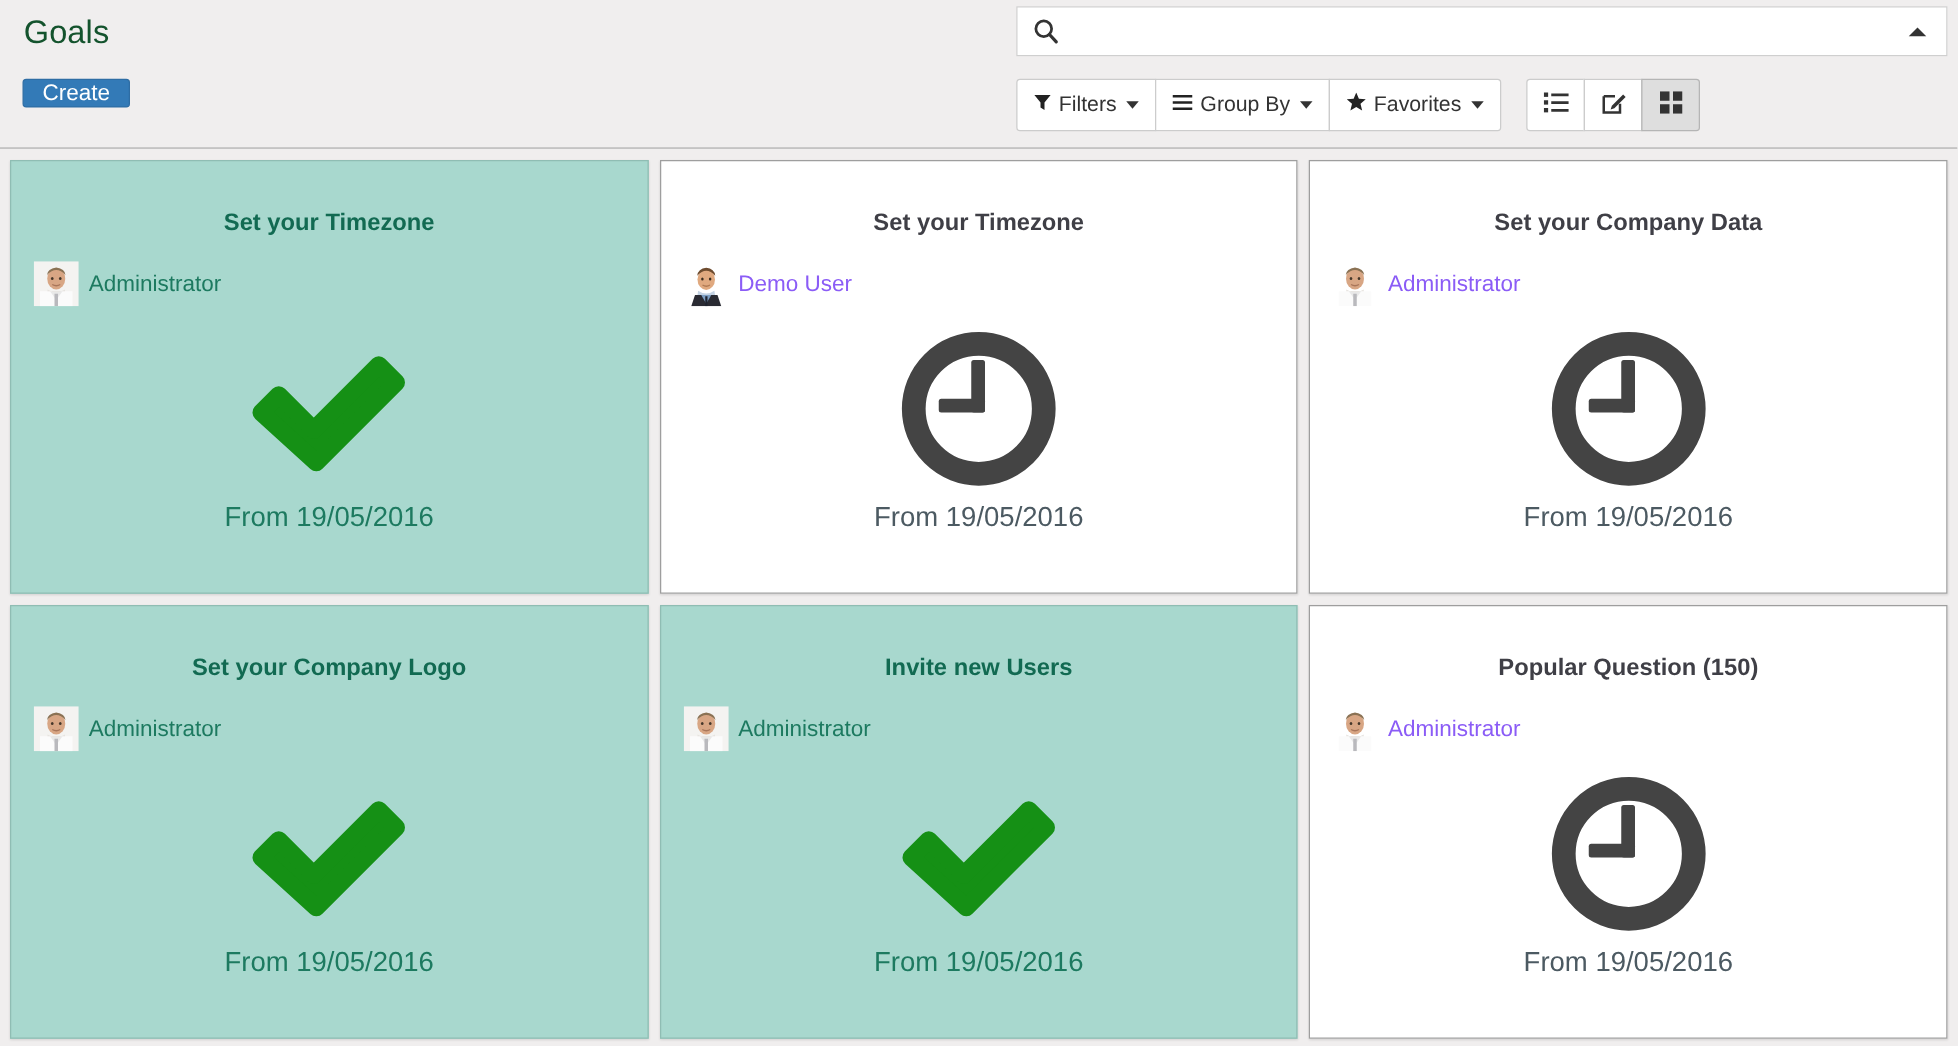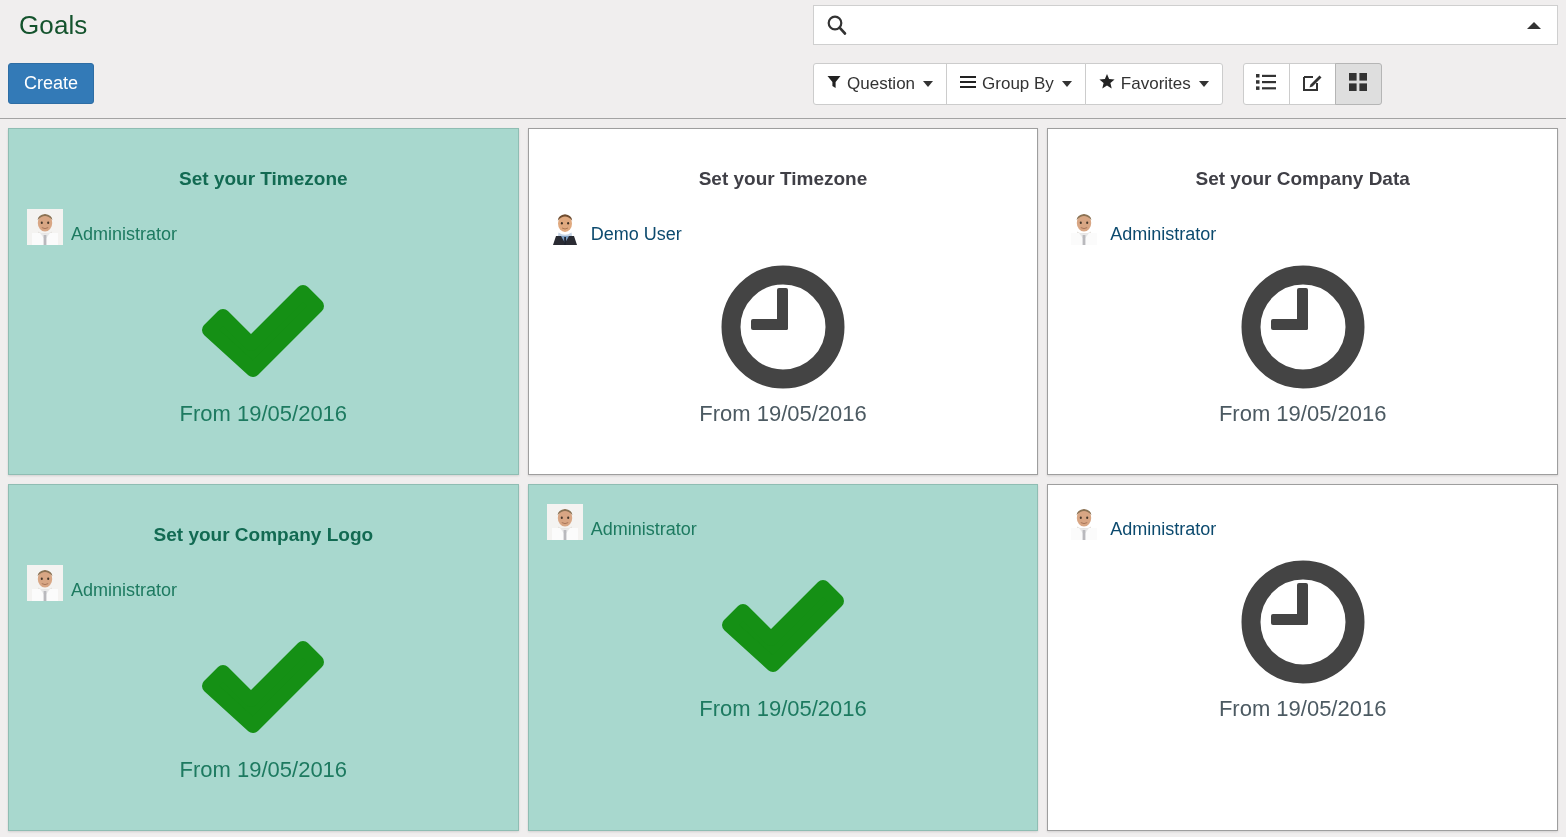--- a/index.html
+++ b/index.html
@@ -23,22 +23,22 @@
     position: absolute;
     left: 19px; top: 10px;
     font-size: 26px;
     color: #14532d;
     font-weight: normal;
     letter-spacing: 0.1px;
   }
 
   #create-button {
     position: absolute;
-    left: 8px; top: 63px;
-    width: 86px; height: 41px;
+    left: 18px; top: 63px;
+    width: 86px; height: 23px;
     background: #337ab7;
     border: 1px solid #2e6da4;
     border-radius: 3px;
     color: #ffffff;
     font-size: 18px;
     font-family: "Liberation Sans", sans-serif;
     cursor: pointer;
     padding: 0;
   }
 
@@ -182,32 +182,32 @@
     text-align: center;
     font-size: 19px;
     font-weight: bold;
     color: #3f3f46;
     margin-top: 39px;
   }
   .kcard.reached .kcard-title { color: #126a52; }
 
   .kcard-user {
     display: flex;
-    align-items: flex-end;
+    align-items: center;
     gap: 8px;
     margin: 19px 0 0 18px;
   }
   .avatar {
     width: 36px; height: 36px;
     flex: 0 0 auto;
     display: block;
   }
   .kcard-username {
     font-size: 18px;
-    color: #0c4a6e;
+    color: #8b5cf6;
   }
   .kcard.reached .kcard-username { color: #1d7a60; }
 
   .kcard-icon {
     display: flex;
     justify-content: center;
     align-items: center;
     height: 140px;
     margin-top: 12px;
   }
@@ -244,21 +244,21 @@
 
   <div id="cp-buttons">
 
     <div class="btn-group rounded">
       <div class="cp-btn">
         <span>
           <svg width="14" height="14" viewBox="0 0 14 14">
             <polygon points="0.5,1 13.5,1 8.6,7 8.6,13 5.4,11 5.4,7" fill="#222"></polygon>
           </svg>
         </span>
-        <span>Question</span>
+        <span>Filters</span>
         <span class="caret-down"></span>
       </div>
 
       <div class="cp-btn">
         <span>
           <svg width="16" height="14" viewBox="0 0 16 14">
             <rect x="0" y="1" width="16" height="2" fill="#222"></rect>
             <rect x="0" y="6" width="16" height="2" fill="#222"></rect>
             <rect x="0" y="11" width="16" height="2" fill="#222"></rect>
           </svg>
@@ -417,20 +417,21 @@
       </div>
       <div class="kcard-icon">
         <svg width="132" height="110" viewBox="0 0 132 110">
           <path d="M12,58 L26,44 L54,72 L106,20 L120,34 L56,98 Z" fill="#159015" stroke="#159015" stroke-width="14" stroke-linejoin="round" stroke-linecap="round"></path>
         </svg>
       </div>
       <div class="kcard-date">From 19/05/2016</div>
     </div>
 
     <div class="kcard reached">
+      <div class="kcard-title">Invite new Users</div>
       <div class="kcard-user">
         <svg class="avatar" viewBox="0 0 36 36">
           <rect width="36" height="36" fill="#f4f3f1"></rect>
           <rect x="5" y="24" width="26" height="12" fill="#fbfbfb"></rect>
           <path d="M13,24 L18,31 L23,24 Z" fill="#e9e9e9"></path>
           <rect x="16.6" y="26" width="2.8" height="10" fill="#b9b9bd"></rect>
           <ellipse cx="18" cy="14" rx="7.2" ry="8.6" fill="#d8a684"></ellipse>
           <path d="M10.6,11 Q18,3 25.4,11 Q25,6 18,5 Q11,6 10.6,11 Z" fill="#8a7254"></path>
           <ellipse cx="14.8" cy="13.8" rx="1.05" ry="1.25" fill="#45372a"></ellipse>
           <ellipse cx="21.2" cy="13.8" rx="1.05" ry="1.25" fill="#45372a"></ellipse>
@@ -441,20 +442,21 @@
       </div>
       <div class="kcard-icon">
         <svg width="132" height="110" viewBox="0 0 132 110">
           <path d="M12,58 L26,44 L54,72 L106,20 L120,34 L56,98 Z" fill="#159015" stroke="#159015" stroke-width="14" stroke-linejoin="round" stroke-linecap="round"></path>
         </svg>
       </div>
       <div class="kcard-date">From 19/05/2016</div>
     </div>
 
     <div class="kcard">
+      <div class="kcard-title">Popular Question (150)</div>
       <div class="kcard-user">
         <svg class="avatar" viewBox="0 0 36 36">
           <rect width="36" height="36" fill="#ffffff"></rect>
           <rect x="5" y="24" width="26" height="12" fill="#fbfbfb"></rect>
           <path d="M13,24 L18,31 L23,24 Z" fill="#e9e9e9"></path>
           <rect x="16.6" y="26" width="2.8" height="10" fill="#b9b9bd"></rect>
           <ellipse cx="18" cy="14" rx="7.2" ry="8.6" fill="#d8a684"></ellipse>
           <path d="M10.6,11 Q18,3 25.4,11 Q25,6 18,5 Q11,6 10.6,11 Z" fill="#8a7254"></path>
           <ellipse cx="14.8" cy="13.8" rx="1.05" ry="1.25" fill="#45372a"></ellipse>
           <ellipse cx="21.2" cy="13.8" rx="1.05" ry="1.25" fill="#45372a"></ellipse>

